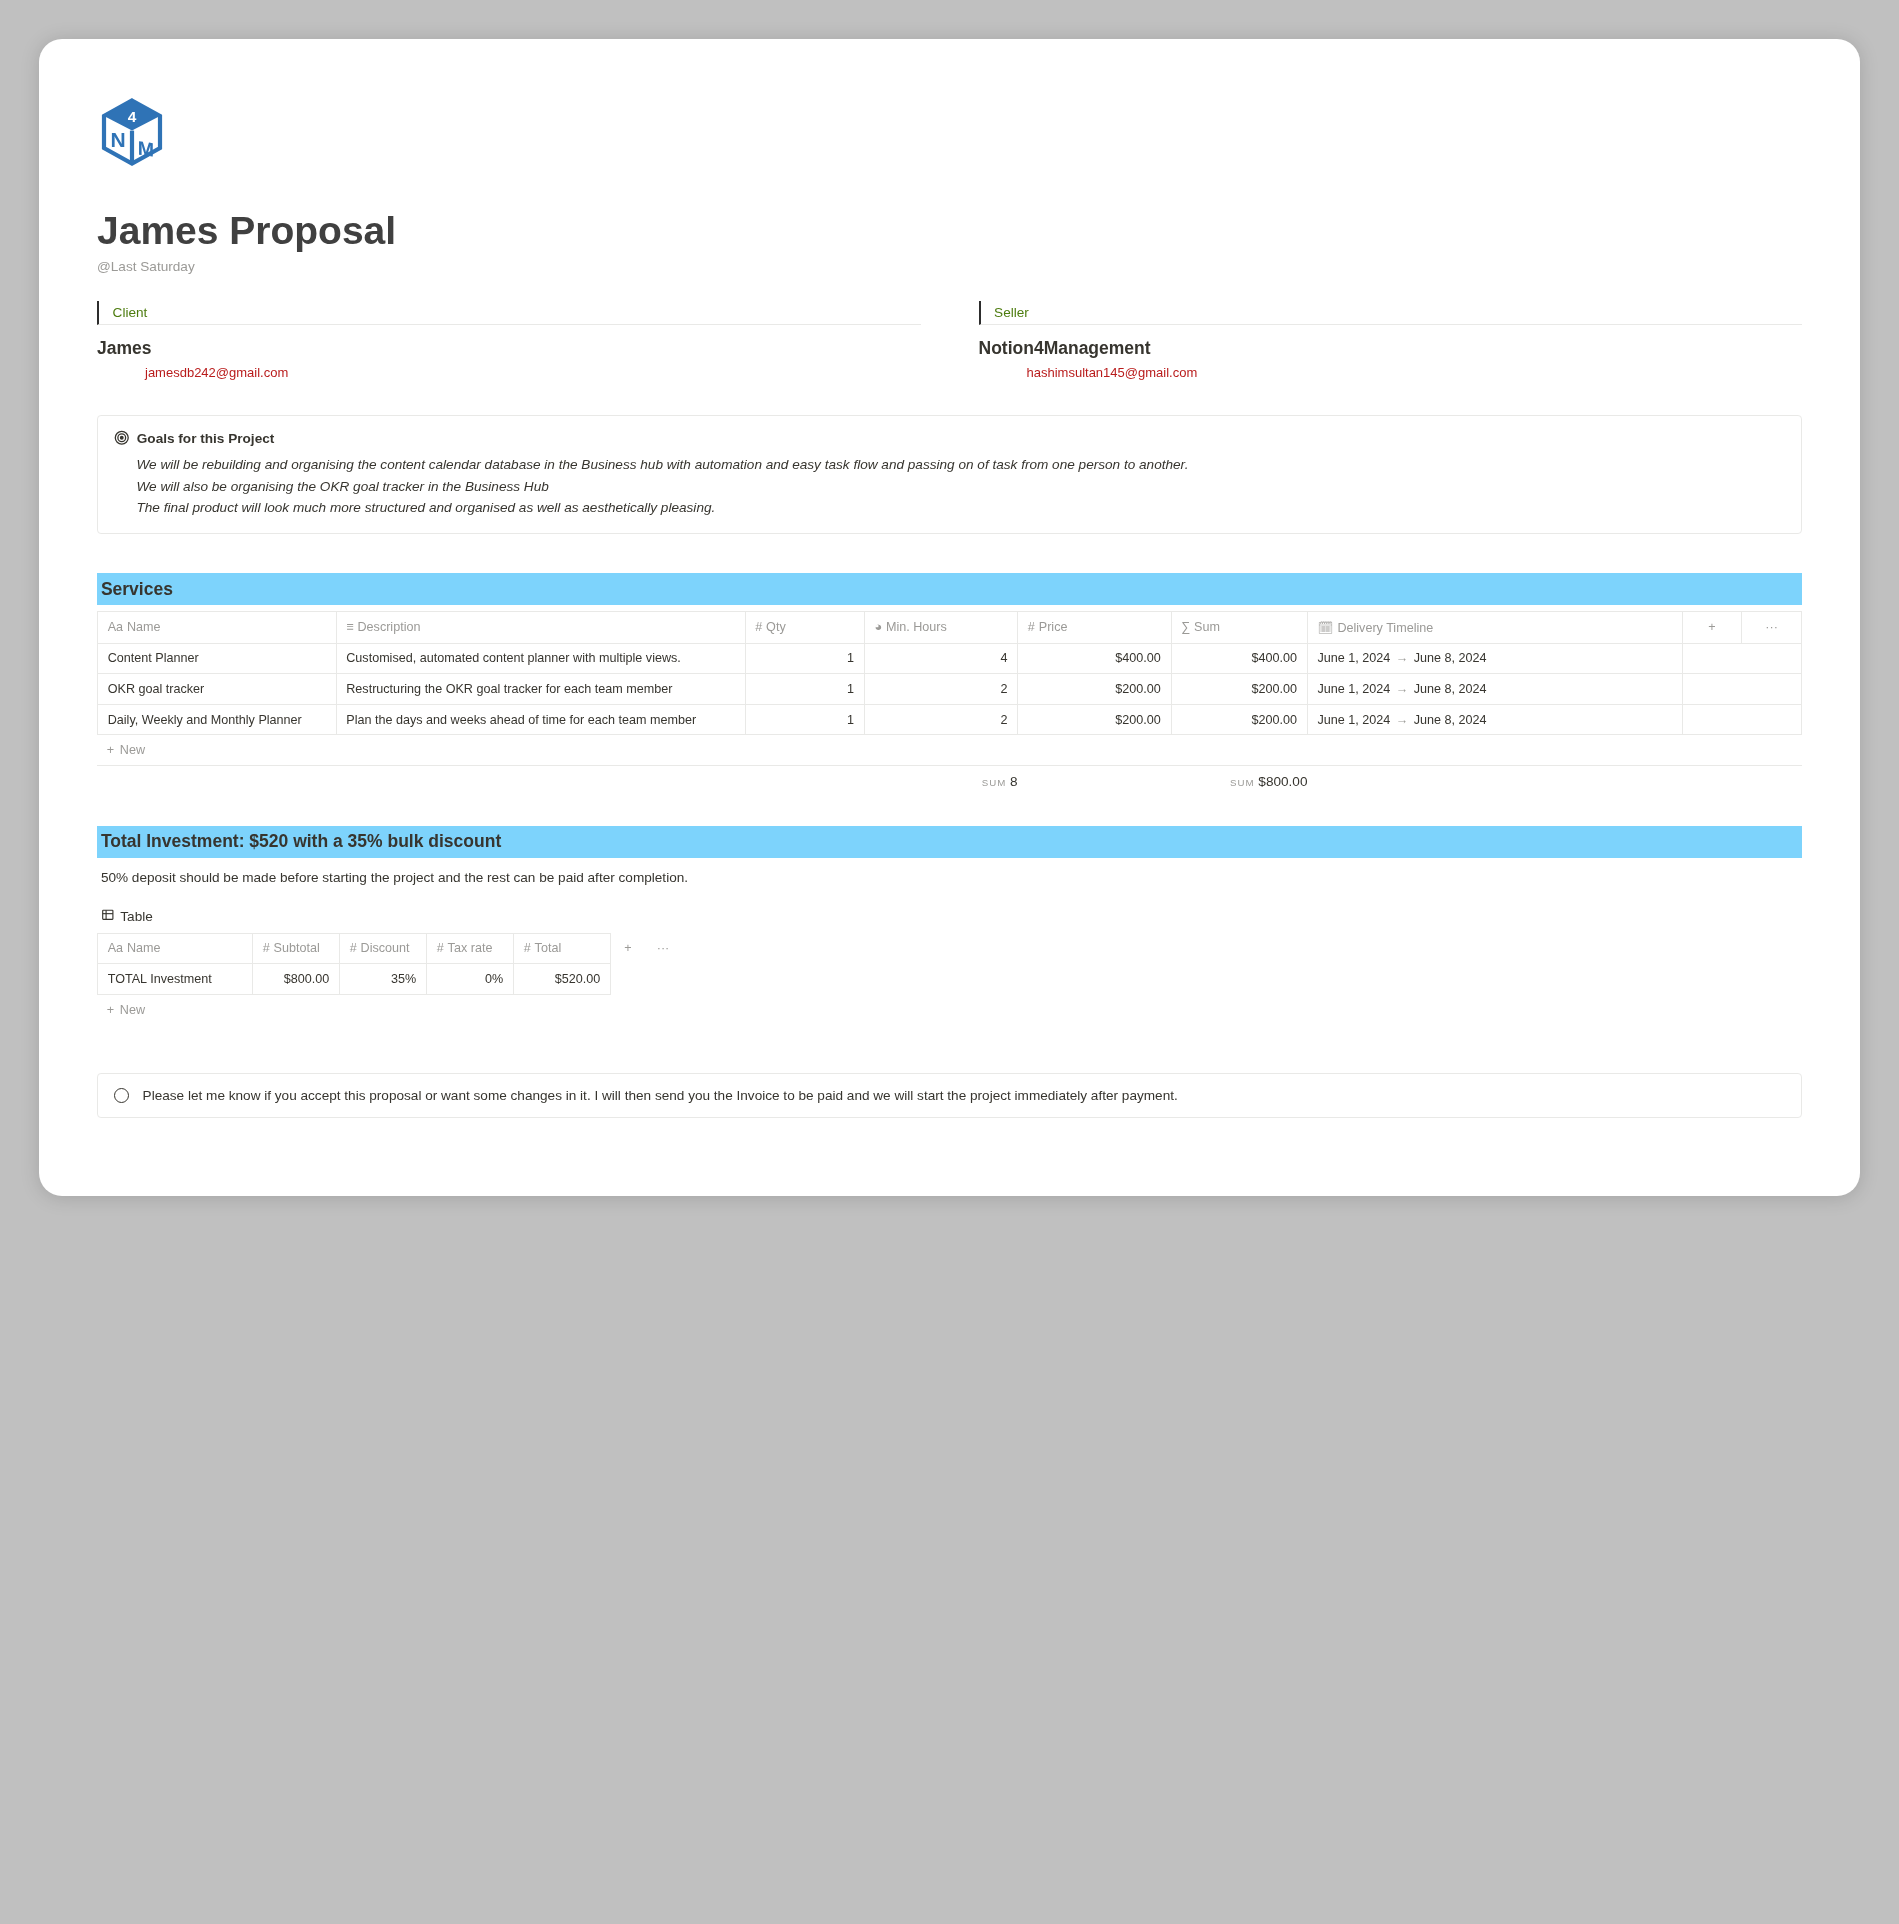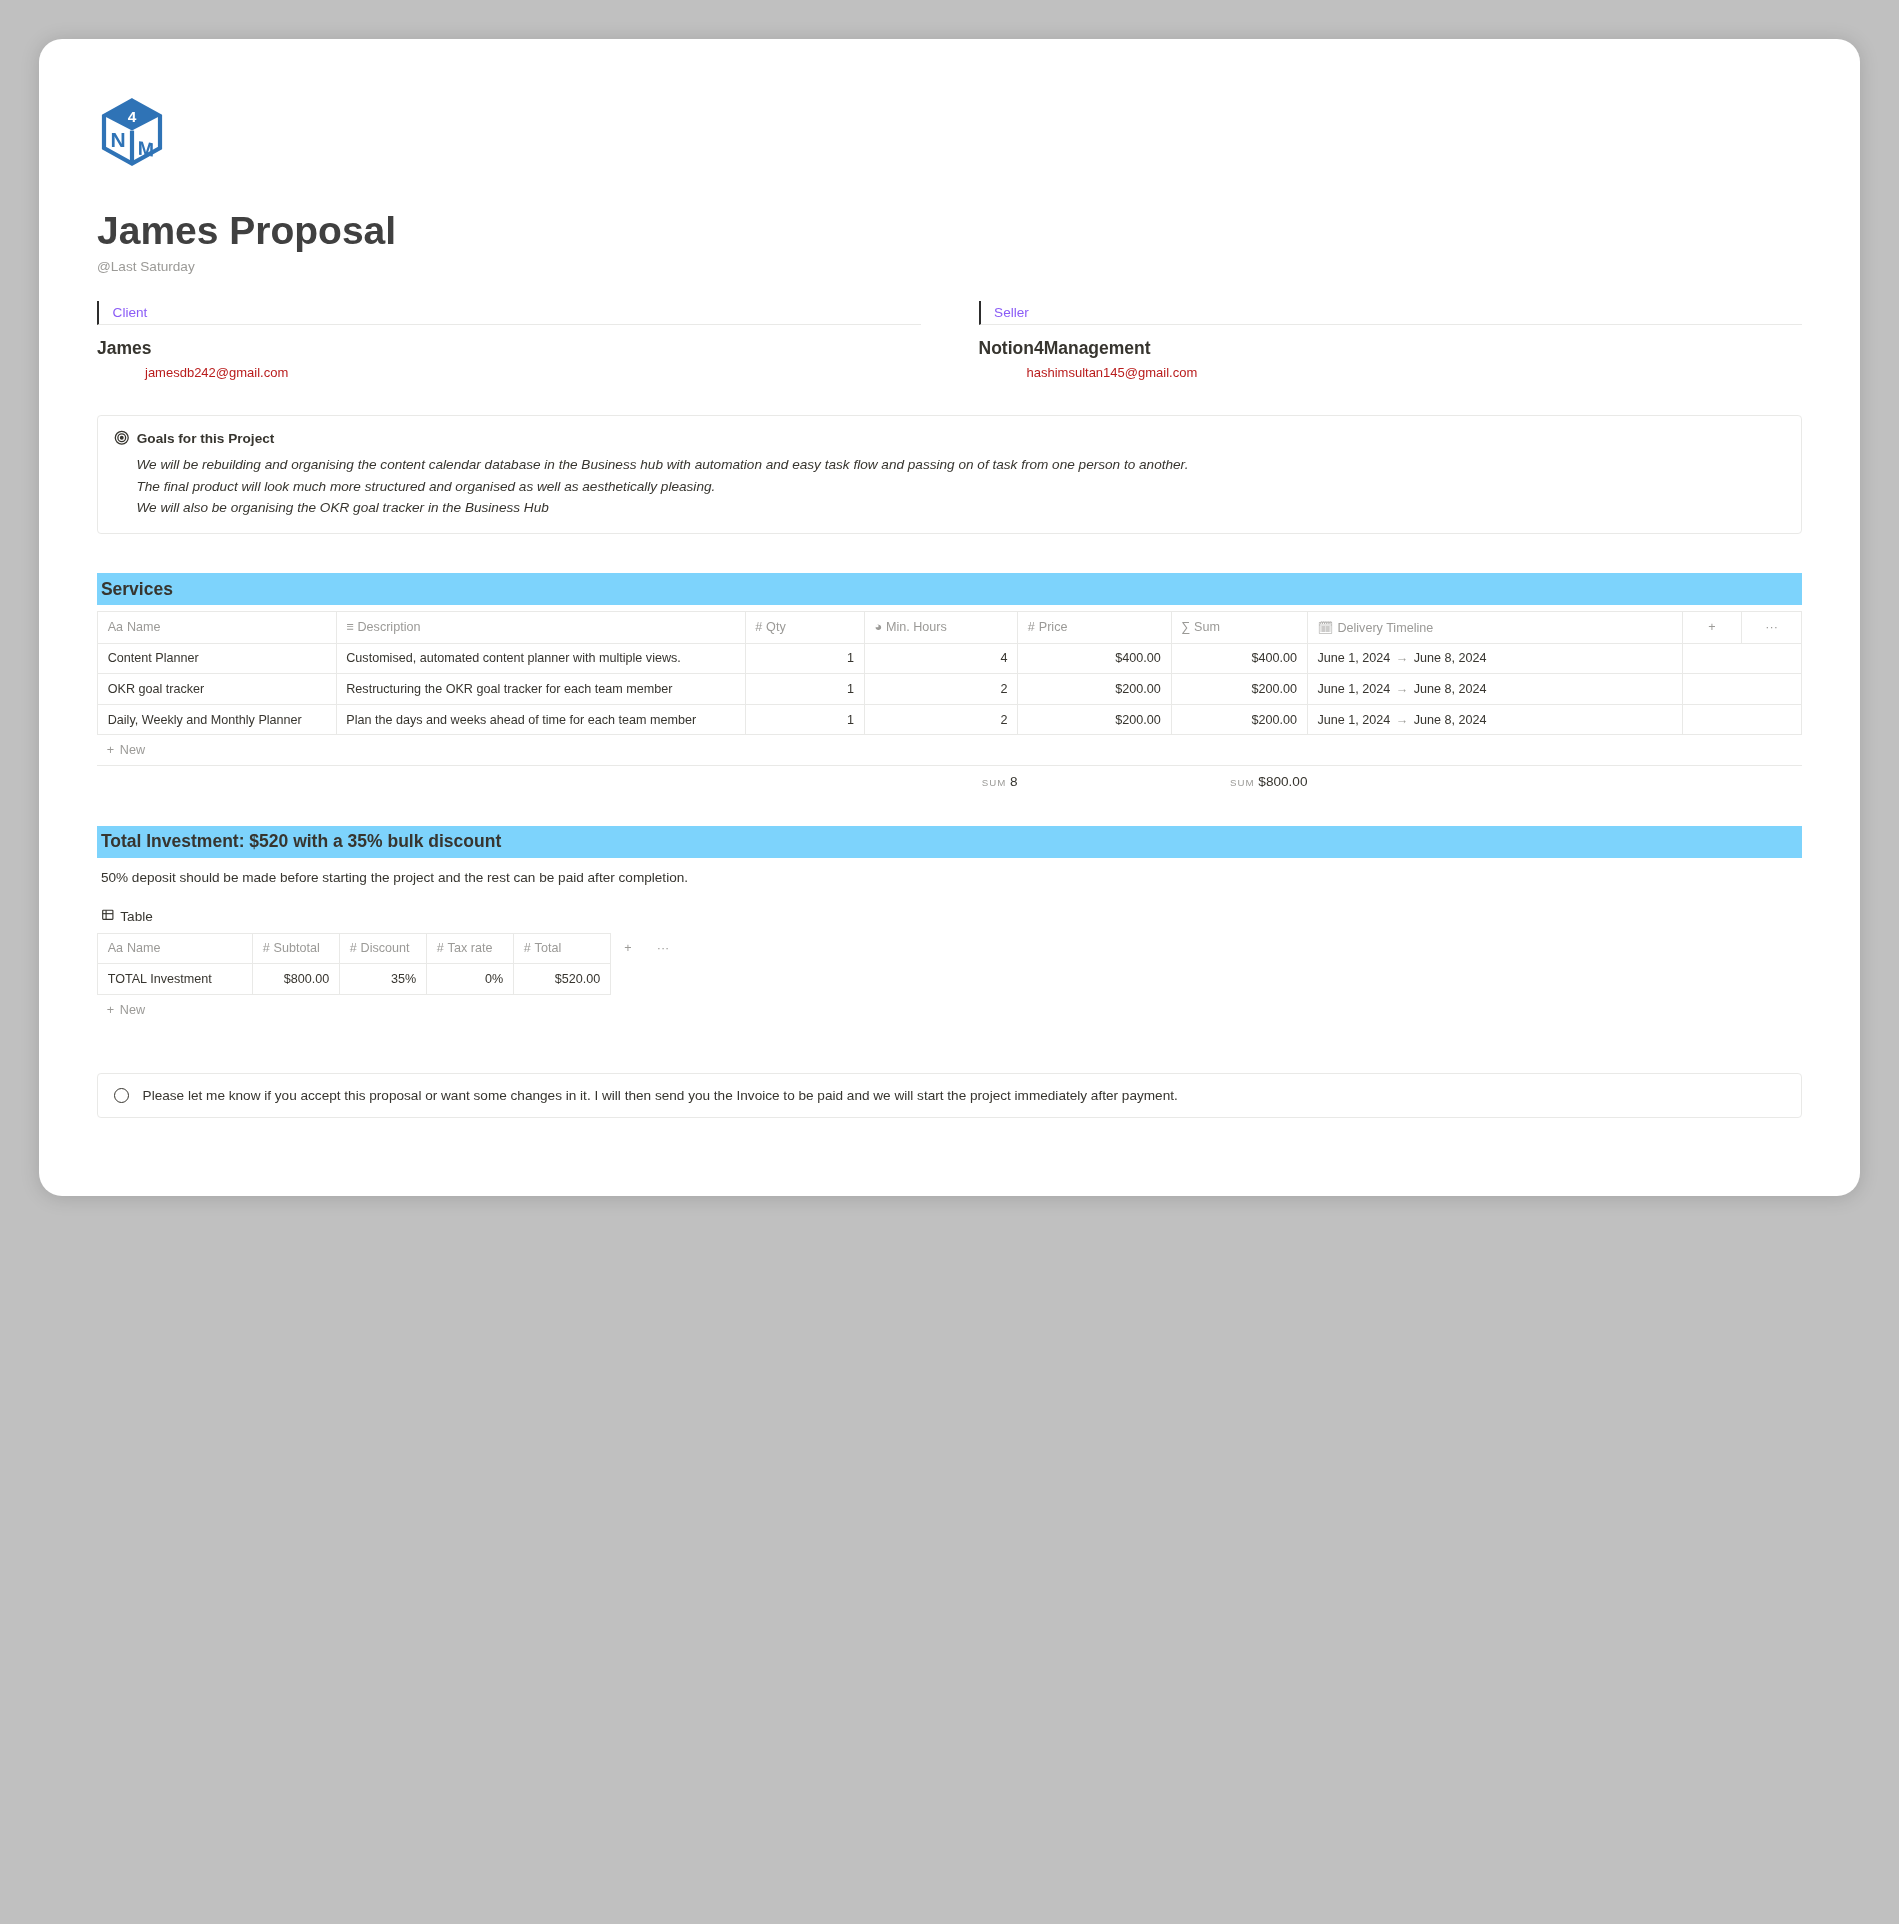--- a/index.html
+++ b/index.html
@@ -39,21 +39,21 @@
   .party { flex: 1; }
   .party-label-row {
     border-left: 2.9px solid #2d2d2d;
     padding-left: 13.6px;
     margin-bottom: 13.6px;
     padding-top: 3.9px;
     padding-bottom: 3.9px;
     border-bottom: 1px solid #e9e9e7;
   }
   .party-label {
-    color: #8b5cf6;
+    color: #4d7c0f;
     font-size: 13.6px;
   }
   .party-name {
     font-size: 17.5px;
     font-weight: 600;
     margin-bottom: 5.8px;
   }
   .party-email {
     color: #b91c1c;
     font-size: 13px;
@@ -221,22 +221,22 @@
         <svg width="15.5" height="15.5" viewBox="0 0 24 24" fill="none" stroke="#37352f" stroke-width="2">
             <circle cx="12" cy="12" r="10"></circle>
             <circle cx="12" cy="12" r="6"></circle>
             <circle cx="12" cy="12" r="2" fill="#37352f"></circle>
           </svg>
       </span>
       <span>Goals for this Project</span>
     </div>
     <div class="goals-body">
       <div>We will be rebuilding and organising the content calendar database in the Business hub with automation and easy task flow and passing on of task from one person to another.</div>
+      <div>We will also be organising the OKR goal tracker in the Business Hub</div>
       <div>The final product will look much more structured and organised as well as aesthetically pleasing.</div>
-      <div>We will also be organising the OKR goal tracker in the Business Hub</div>
     </div>
   </div>
 
   <div class="section-header">Services</div>
 
   <table class="db">
     <colgroup>
       <col style="width:14%">
         <col style="width:24%">
         <col style="width:7%">

